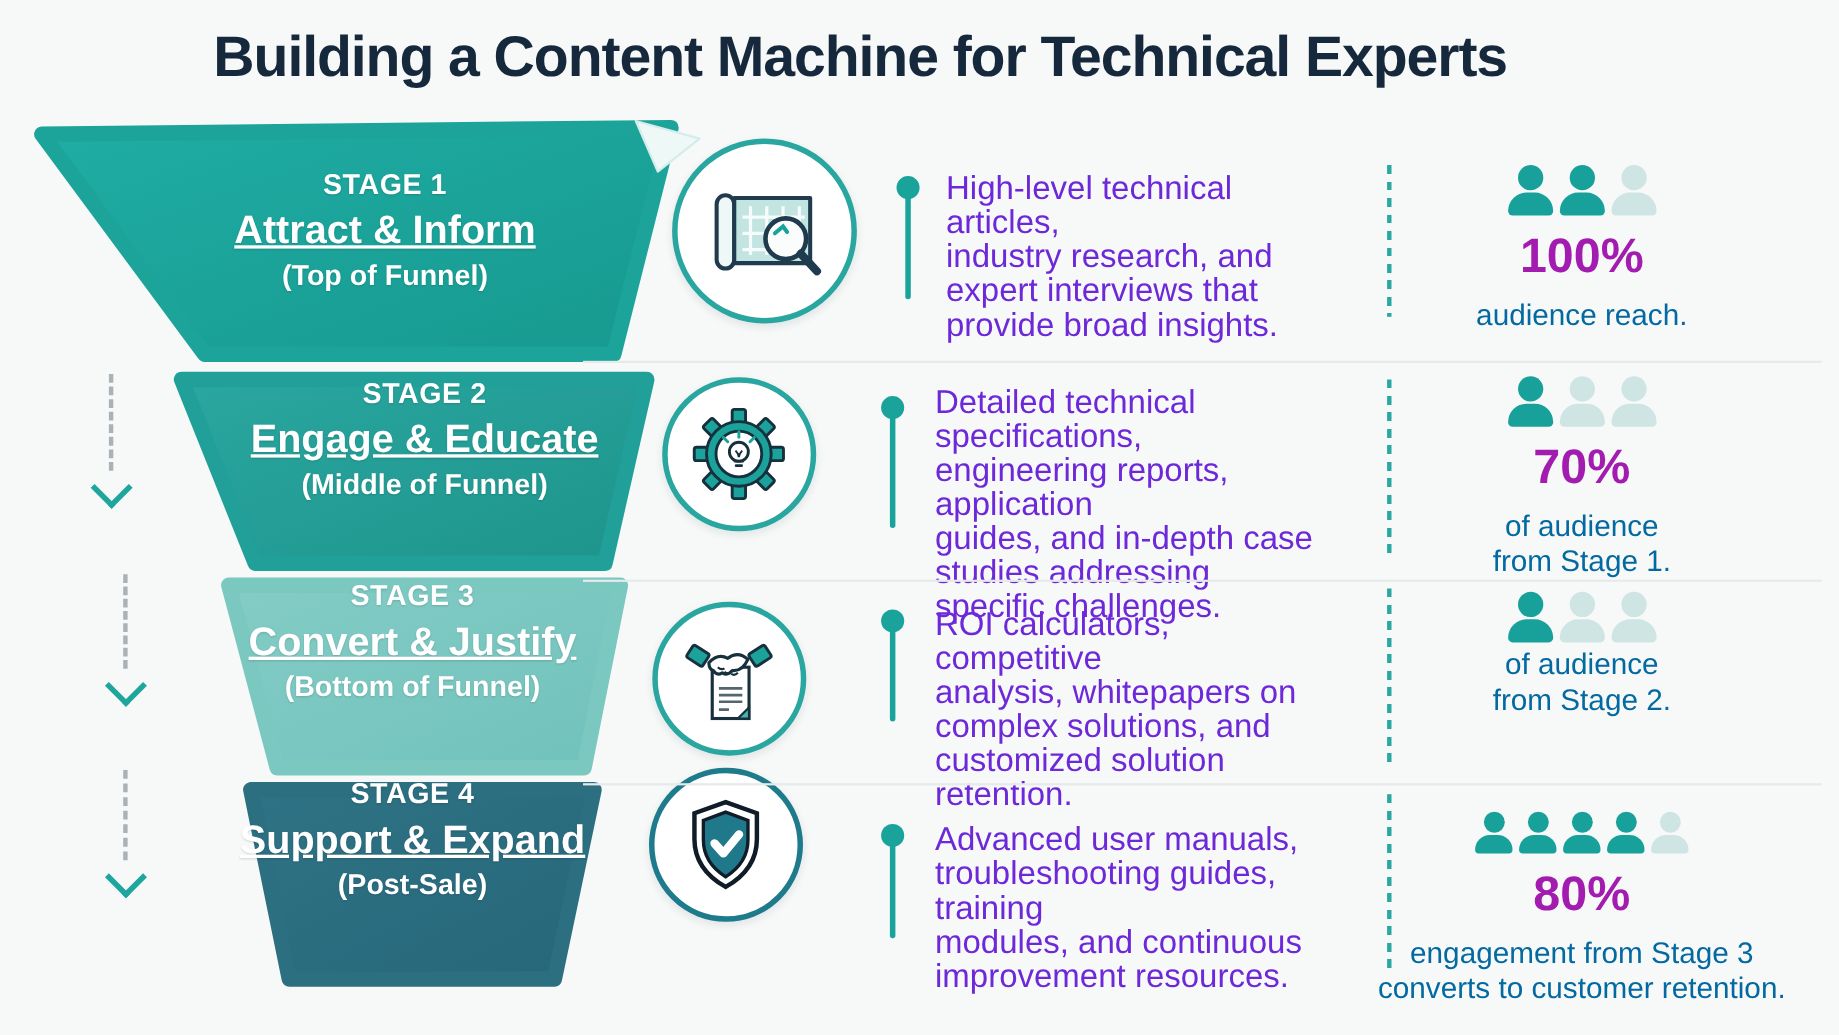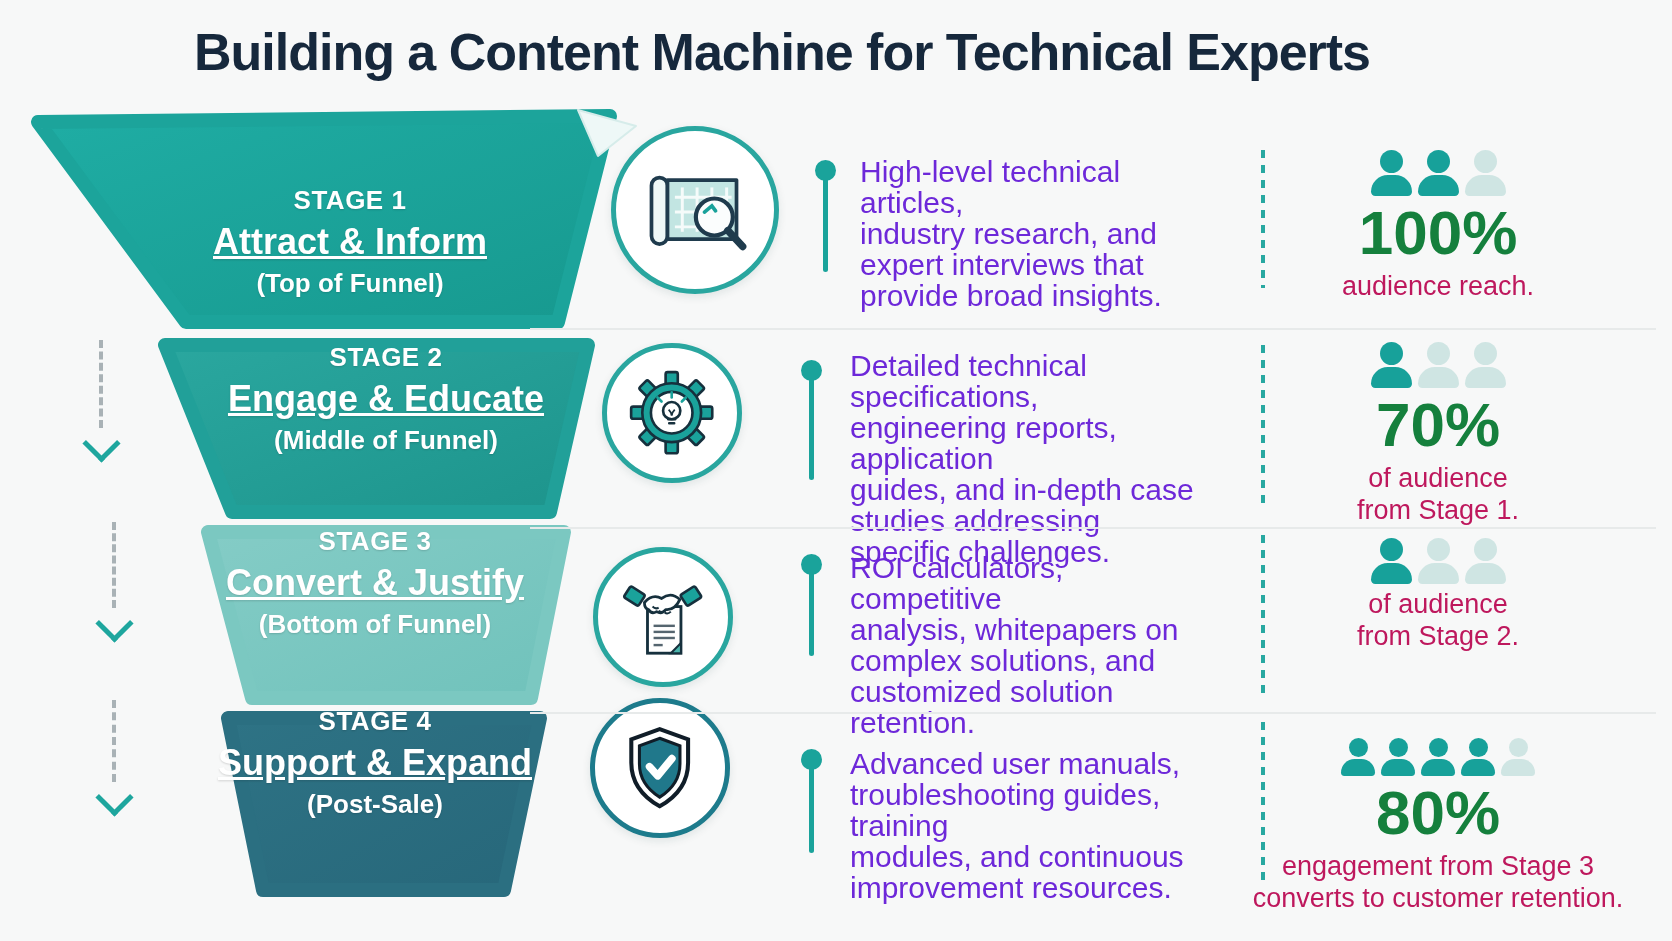--- a/index.html
+++ b/index.html
@@ -20,21 +20,21 @@
 
   
   .flabel{
     position:absolute;display:flex;flex-direction:column;
     justify-content:center;align-items:center;text-align:center;
     color:#ffffff;text-shadow:0 1px 2px rgba(0,0,0,.15);
   }
   .flabel .stg{font-size:26px;font-weight:700;letter-spacing:.5px;}
   .flabel .nam{font-size:36px;font-weight:800;margin:5px 0;text-decoration:underline;}
   .flabel .nte{font-size:26px;font-weight:600;}
-  #flabel1{left:150px;top:148px;width:400px;height:122px;margin-top:33px;}
+  #flabel1{left:150px;top:148px;width:400px;height:122px;}
   #flabel2{left:186px;top:338px;width:400px;height:122px;}
   #flabel3{left:175px;top:522px;width:400px;height:122px;}
   #flabel4{left:175px;top:702px;width:400px;height:122px;}
 
   
   .flow{position:absolute;}
   .flow .dash{width:0;border-left:4px dashed #a9b2b6;margin-left:11px;}
   .flow .chev{width:22px;height:22px;border-right:5px solid #1ea69e;border-bottom:5px solid #1ea69e;transform:rotate(45deg);margin-top:2px;}
   #flow2{left:88px;top:340px;} #flow2 .dash{height:88px;}
   #flow3{left:101px;top:522px;} #flow3 .dash{height:86px;}
@@ -87,22 +87,22 @@
   #stat3{left:1268px;top:538px;width:340px;}
   #stat4{left:1238px;top:738px;width:400px;}
   .people{display:flex;gap:6px;justify-content:center;align-items:flex-end;}
   .person{display:inline-flex;flex-direction:column;align-items:center;}
   .p-head{width:23px;height:23px;border-radius:50%;}
   .p-body{width:41px;height:21px;border-radius:20px 20px 5px 5px;margin-top:2px;}
   .p-on .p-head,.p-on .p-body{background:#17a19a;}
   .p-off .p-head,.p-off .p-body{background:#cfe5e3;}
   .people.small .p-head{width:19px;height:19px;}
   .people.small .p-body{width:34px;height:17px;}
-  .pct{font-size:62px;font-weight:800;color:#15803d;margin-top:4px;line-height:66px;}
-  .cap{font-size:27px;font-weight:500;color:#be185d;line-height:32px;margin-top:4px;white-space:pre-line;}
+  .pct{font-size:44px;font-weight:800;color:#a21caf;margin-top:4px;line-height:66px;}
+  .cap{font-size:27px;font-weight:500;color:#0369a1;line-height:32px;margin-top:4px;white-space:pre-line;}
 
   .funnel-svg{position:absolute;left:0;top:0;}
 </style>
 </head>
 <body>
 
 <div class="canvas">
 
   <div class="title">Building a Content Machine for Technical Experts</div>
 

